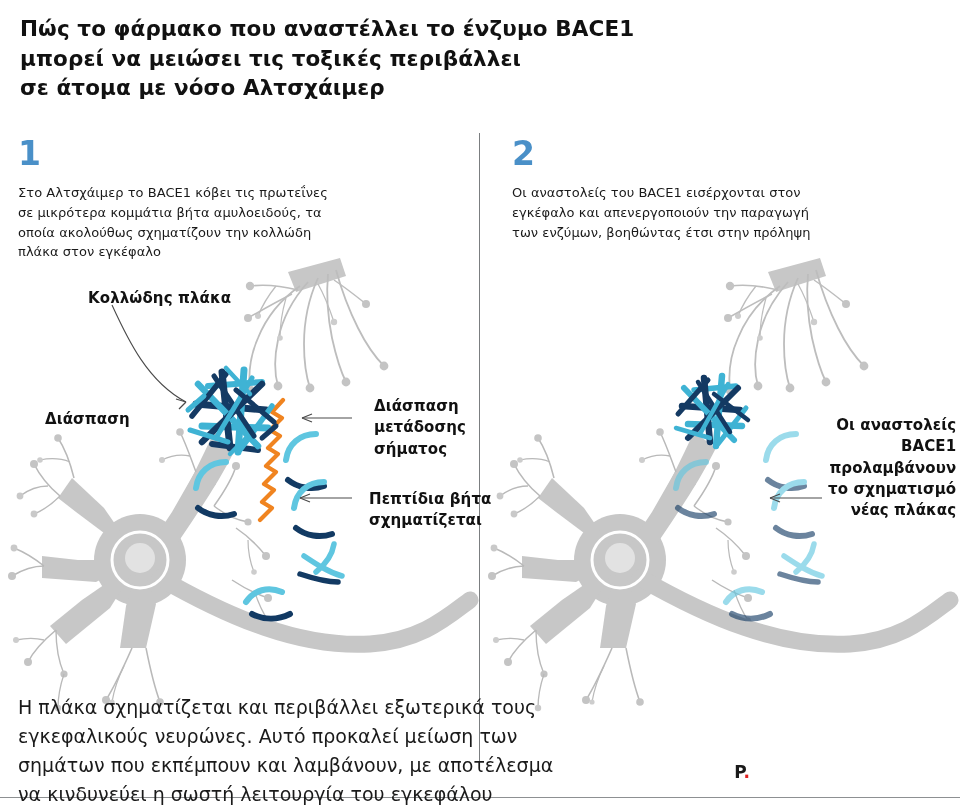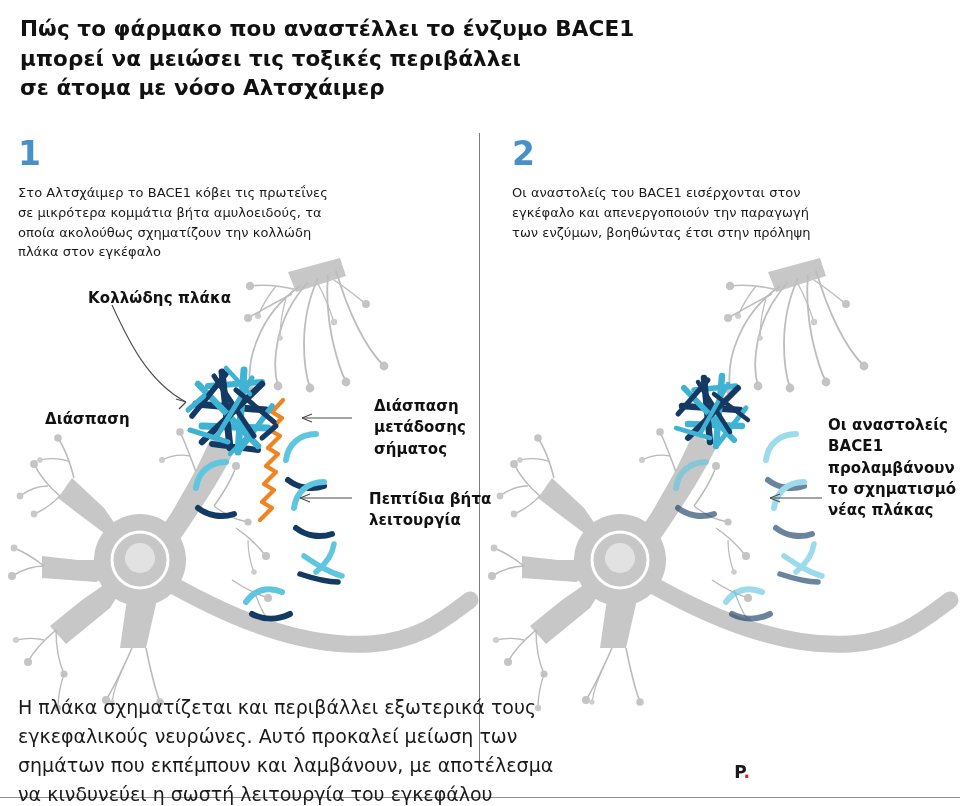--- a/index.html
+++ b/index.html
@@ -54,21 +54,21 @@
   
   .lbl{
     position:absolute;font-size:15px;font-weight:bold;color:#111111;
     line-height:1.42;letter-spacing:0.1px;
   }
   .lbl span{display:block;white-space:nowrap;}
   .lbl-plaque{left:88px;top:288px;}
   .lbl-neuron{left:45px;top:409px;}
   .lbl-signal{left:374px;top:396px;}
   .lbl-peptide{left:369px;top:489px;}
-  .lbl-inhibitor{left:828px;top:415px;}
+  .lbl-inhibitor{left:828px;top:415px;text-align:right;}
 
   
   .canvas{position:absolute;left:0;top:0;width:960px;height:806px;pointer-events:none;}
 
   
   .logo{
     position:absolute;right:22px;top:764px;
     font-size:17px;font-weight:bold;color:#1a1a1a;line-height:1;
   }
   .logo .dot{color:#e02020;}
@@ -332,21 +332,21 @@
   <div class="lbl lbl-neuron">
     <span>Διάσπαση</span>
   </div>
   <div class="lbl lbl-signal">
     <span>Διάσπαση</span>
     <span>μετάδοσης</span>
     <span>σήματος</span>
   </div>
   <div class="lbl lbl-peptide">
     <span>Πεπτίδια βήτα</span>
-    <span>λειτουργία</span>
+    <span>σχηματίζεται</span>
   </div>
   <div class="lbl lbl-inhibitor">
     <span>Οι αναστολείς</span>
     <span>BACE1</span>
     <span>προλαμβάνουν</span>
     <span>το σχηματισμό</span>
     <span>νέας πλάκας</span>
   </div>
 
   <div class="caption">

